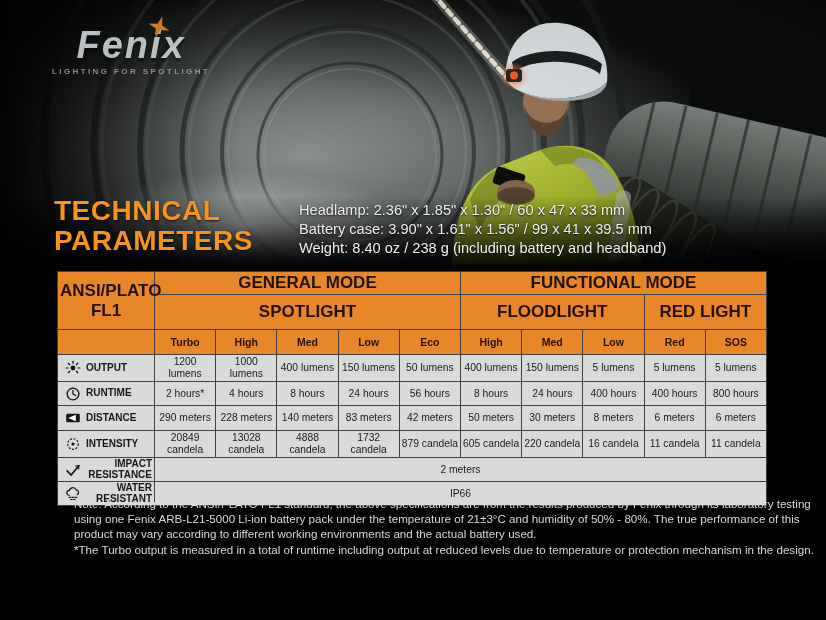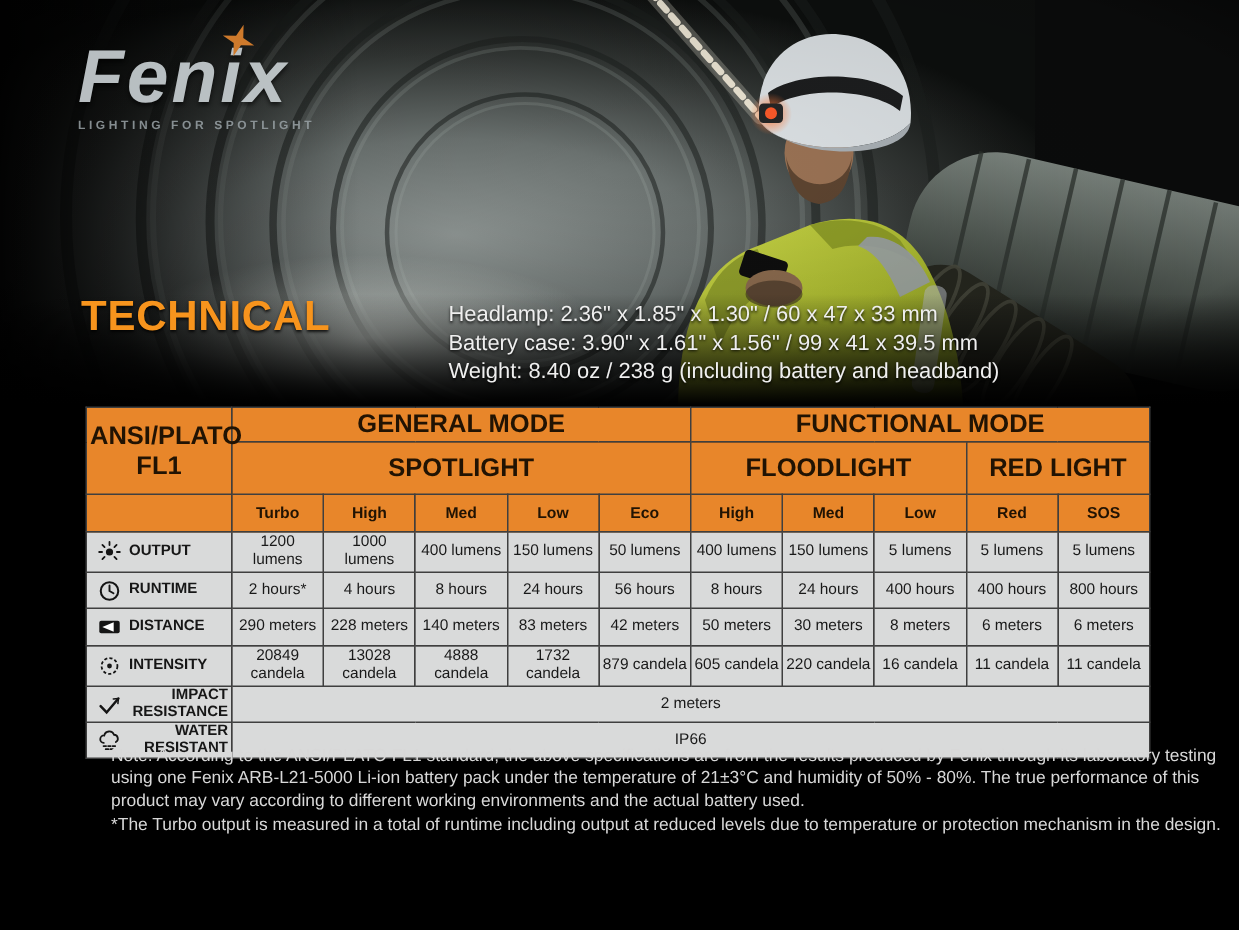--- a/index.html
+++ b/index.html
@@ -7,23 +7,24 @@
     position:relative;width:826px;height:620px;background:var(--page-bg,#000);
     overflow:hidden;font-family:"Liberation Sans",sans-serif;
     -webkit-font-smoothing:antialiased;
   }
   
   .photo{position:absolute;left:0;top:0;width:826px;height:270px;}
   .photo svg{display:block;}
   
   .brand{position:absolute;left:52px;top:26px;z-index:5;}
   .logo{
-    font-style:italic;font-weight:bold;font-size:50px;line-height:1;
+    font-style:italic;font-weight:bold;font-size:38px;line-height:1;
     color:#c7ced1;letter-spacing:2px;opacity:.92;
     text-shadow:0 2px 3px rgba(0,0,0,.65);
+    text-align:center;
   }
   .logo-star{position:absolute;left:96px;top:-10px;width:22px;height:22px;}
   .tagline{
     margin-top:3px;font-size:8px;letter-spacing:2.4px;color:#99a2a6;
     font-weight:bold;opacity:.85;
   }
   
   .title{
     position:absolute;left:54px;top:196px;z-index:5;
     color:var(--accent-orange,#F7941D);font-weight:bold;font-size:28px;
@@ -204,20 +205,21 @@
   <div class="brand">
     <div class="logo">Fenix</div>
     <svg class="logo-star" viewBox="0 0 20 20">
       <polygon points="10,0 12.3,7.7 20,10 12.3,12.3 10,20 7.7,12.3 0,10 7.7,7.7" fill="#ce7a2c" transform="rotate(18 10 10)"></polygon>
     </svg>
     <div class="tagline">LIGHTING FOR SPOTLIGHT</div>
   </div>
 
   <div class="title">
     <div>TECHNICAL</div>
+    <div>PARAMETERS</div>
   </div>
   <div class="specs">
     <div>Headlamp: 2.36" x 1.85" x 1.30" / 60 x 47 x 33 mm</div>
     <div>Battery case: 3.90" x 1.61" x 1.56" / 99 x 41 x 39.5 mm</div>
     <div>Weight: 8.40 oz / 238 g (including battery and headband)</div>
   </div>
 
   <div class="table-wrap">
     <table>
         <colgroup>

